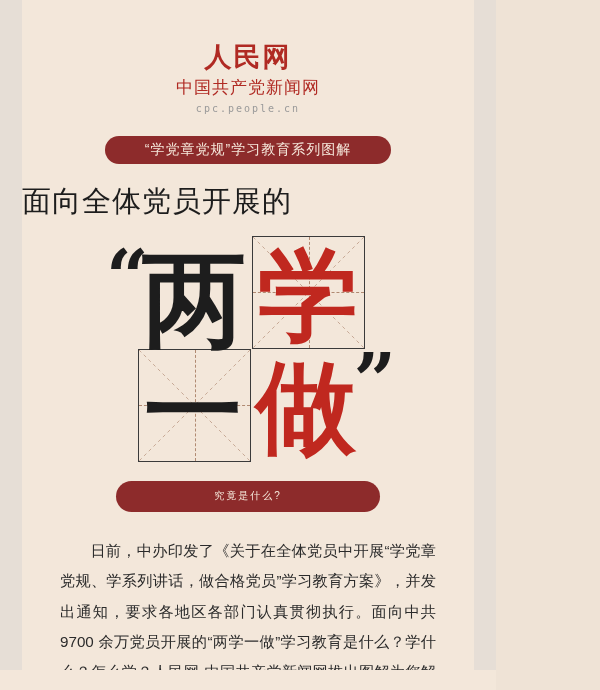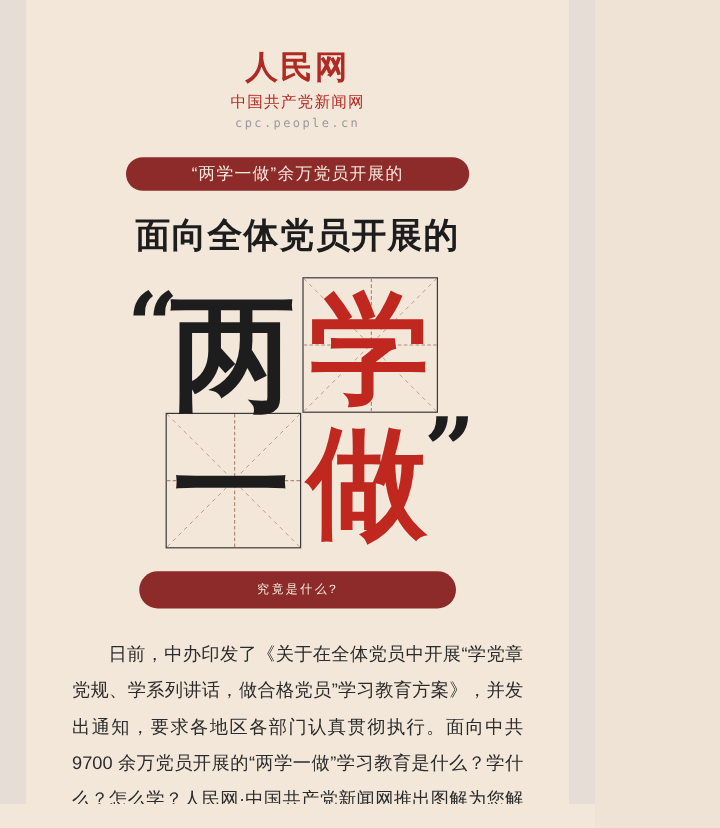--- a/index.html
+++ b/index.html
@@ -47,21 +47,21 @@
   }
   .logo-main {
     font-family: "DejaVu Sans", sans-serif;
     font-size: 27px;
     font-weight: bold;
     color: #b02a23;
     letter-spacing: 2px;
     line-height: 1.1;
   }
   .logo-sub {
-    font-size: 13px;
+    font-size: 17px;
     color: #b02a23;
     letter-spacing: 1px;
     margin-top: 4px;
   }
   .logo-url {
     font-family: "DejaVu Sans Mono", monospace;
     font-size: 10px;
     color: #9a9a9a;
     letter-spacing: 2px;
     margin-top: 4px;
@@ -78,23 +78,23 @@
     font-size: 14px;
     letter-spacing: 1px;
     display: flex;
     align-items: center;
     justify-content: center;
   }
 
   
   .headline {
     margin-top: 18px;
-    text-align: center;
+    text-align: left;
     font-size: 29px;
-    font-weight: bold;
+    font-weight: normal;
     color: #1d1d1d;
     letter-spacing: 1px;
   }
 
   
   .glyph-block {
     position: relative;
     width: 300px;
     height: 235px;
     margin: 14px auto 0 auto;
@@ -235,21 +235,21 @@
 
   <div class="content">
 
     <div class="logo-wrap">
       <div class="logo-main">人民网</div>
       <div class="logo-sub">中国共产党新闻网</div>
       <div class="logo-url">cpc.people.cn</div>
     </div>
 
     <div class="pill">
-      <span>“两学一做”余万党员开展的</span>
+      <span>“学党章党规”学习教育系列图解</span>
     </div>
 
     <div class="headline">面向全体党员开展的</div>
 
     <div class="glyph-block">
 
       <div class="grid-box box-xue">
         <div class="cross-h"></div>
         <div class="cross-v"></div>
         <svg class="diag-svg" viewBox="0 0 100 100" preserveAspectRatio="none">

